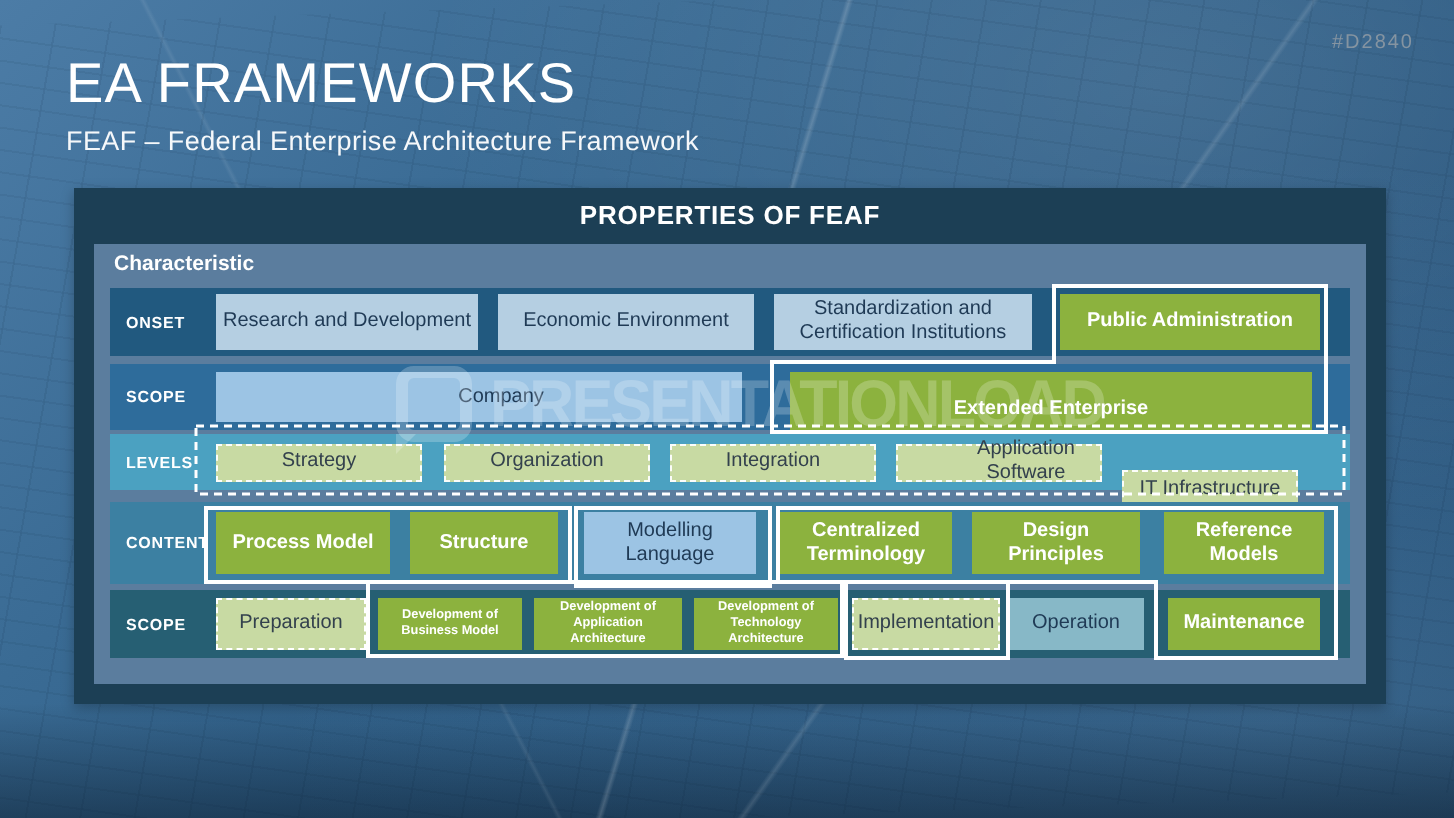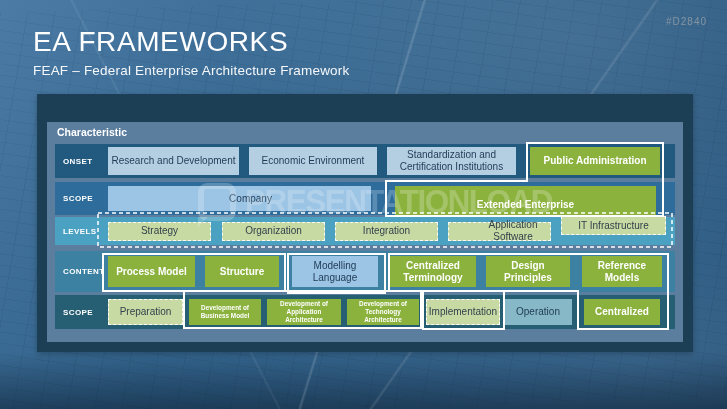--- a/index.html
+++ b/index.html
@@ -56,20 +56,21 @@
 
 <div class="slide">
   <div class="bg-grid"></div>
   <div class="bg-streaks"></div>
 
   <h1 class="title">EA FRAMEWORKS</h1>
   <p class="subtitle">FEAF – Federal Enterprise Architecture Framework</p>
   <span class="slide-id">#D2840</span>
 
   <div class="table-wrap">
+    <div class="table-header">PROPERTIES OF FEAF</div>
     <div class="panel"></div>
   </div>
   <div class="panel-label">Characteristic</div>
 
   <div class="rows-host" id="rows-host">
       <div class="band" style="top: 144px; height: 34px; background: rgb(33, 89, 127);">
         <span class="row-label">ONSET</span>
       </div>
       <div class="cell v-muted" style="left: 108px; width: 131px; top: 147px; height: 28px;">Research and Development</div>
       <div class="cell v-muted" style="left: 249px; width: 128px; top: 147px; height: 28px;">Economic Environment</div>
@@ -80,40 +81,40 @@
       </div>
       <div class="cell v-muted-wide" style="left: 108px; width: 263px; top: 186px; height: 25px; padding-left: 25px;">Company</div>
       <div class="cell v-selected" style="left: 395px; width: 261px; top: 186px; height: 37px;">Extended Enterprise</div>
       <div class="band" style="top: 217px; height: 28px; background: rgb(75, 161, 193);">
         <span class="row-label">LEVELS</span>
       </div>
       <div class="cell v-level" style="left: 108px; width: 103px; top: 221.5px; height: 19px;">Strategy</div>
       <div class="cell v-level" style="left: 222px; width: 103px; top: 221.5px; height: 19px;">Organization</div>
       <div class="cell v-level" style="left: 335px; width: 103px; top: 221.5px; height: 19px;">Integration</div>
       <div class="cell v-level" style="left: 448px; width: 103px; top: 221.5px; height: 19px; padding-left: 30px;">Application Software</div>
-      <div class="cell v-level" style="left: 561px; width: 105px; top: 216px; height: 19px;">IT Infrastructure</div>
+      <div class="cell v-level" style="left: 561px; width: 88px; top: 235px; height: 19px;">IT Infrastructure</div>
       <div class="band" style="top: 251px; height: 41px; background: rgb(60, 128, 162);">
         <span class="row-label">CONTENT</span>
       </div>
       <div class="cell v-selected" style="left: 108px; width: 87px; top: 256px; height: 31px;">Process Model</div>
       <div class="cell v-selected" style="left: 205px; width: 74px; top: 256px; height: 31px;">Structure</div>
       <div class="cell v-tool" style="left: 292px; width: 86px; top: 256px; height: 31px;">Modelling Language</div>
       <div class="cell v-selected" style="left: 390px; width: 86px; top: 256px; height: 31px;">Centralized Terminology</div>
       <div class="cell v-selected" style="left: 486px; width: 84px; top: 256px; height: 31px;">Design Principles</div>
       <div class="cell v-selected" style="left: 582px; width: 80px; top: 256px; height: 31px;">Reference Models</div>
       <div class="band" style="top: 295px; height: 34px; background: rgb(38, 95, 115);">
         <span class="row-label">SCOPE</span>
       </div>
       <div class="cell v-stage-dashed" style="left: 108px; width: 75px; top: 299px; height: 26px;">Preparation</div>
       <div class="cell v-selected-sm" style="left: 189px; width: 72px; top: 299px; height: 26px;">Development of Business Model</div>
       <div class="cell v-selected-sm" style="left: 267px; width: 74px; top: 299px; height: 26px;">Development of Application Architecture</div>
       <div class="cell v-selected-sm" style="left: 347px; width: 72px; top: 299px; height: 26px;">Development of Technology Architecture</div>
       <div class="cell v-stage-dashed" style="left: 426px; width: 74px; top: 299px; height: 26px;">Implementation</div>
       <div class="cell v-operation" style="left: 504px; width: 68px; top: 299px; height: 26px;">Operation</div>
-      <div class="cell v-selected" style="left: 584px; width: 76px; top: 299px; height: 26px;">Centralized</div>
+      <div class="cell v-selected" style="left: 584px; width: 76px; top: 299px; height: 26px;">Maintenance</div>
     </div>
 
   <svg class="overlay" width="727" height="409" viewBox="0 0 727 409">
     <path d="M527,143 H663 V216 H386 V181 H527 Z" fill="none" stroke="#ffffff" stroke-width="2"></path>
     <rect x="98" y="213" width="574" height="34" fill="none" stroke="#ffffff" stroke-width="1.5" stroke-dasharray="4 3"></rect>
     <path d="M103,254 H285 V291 H103 Z" fill="none" stroke="#ffffff" stroke-width="2"></path>
     <path d="M288,254 H385 V293 H288 Z" fill="none" stroke="#ffffff" stroke-width="2"></path>
     <path d="M389,254 L668,254 L668,329 L578,329 L578,291 L389,291 Z" fill="none" stroke="#ffffff" stroke-width="2"></path>
     <path d="M184,291 H421 V328 H184 Z" fill="none" stroke="#ffffff" stroke-width="2"></path>
     <path d="M423,291 H504 V329 H423 Z" fill="none" stroke="#ffffff" stroke-width="2"></path>

